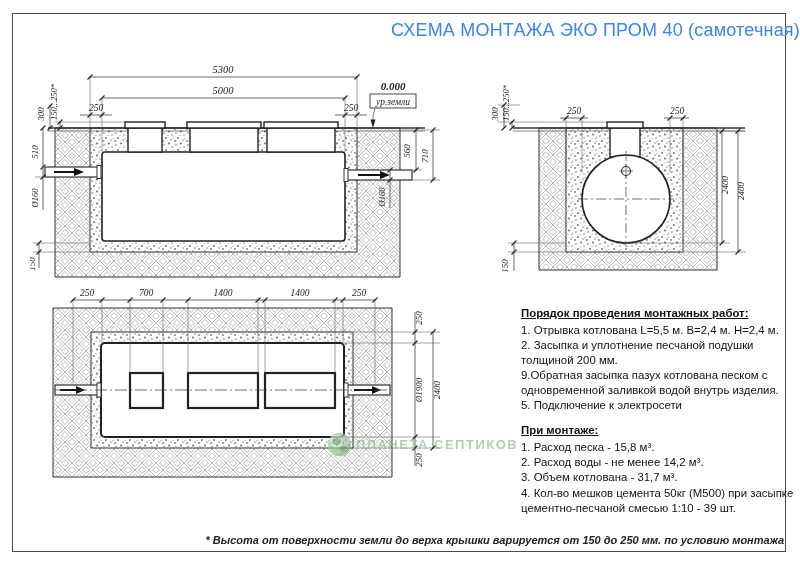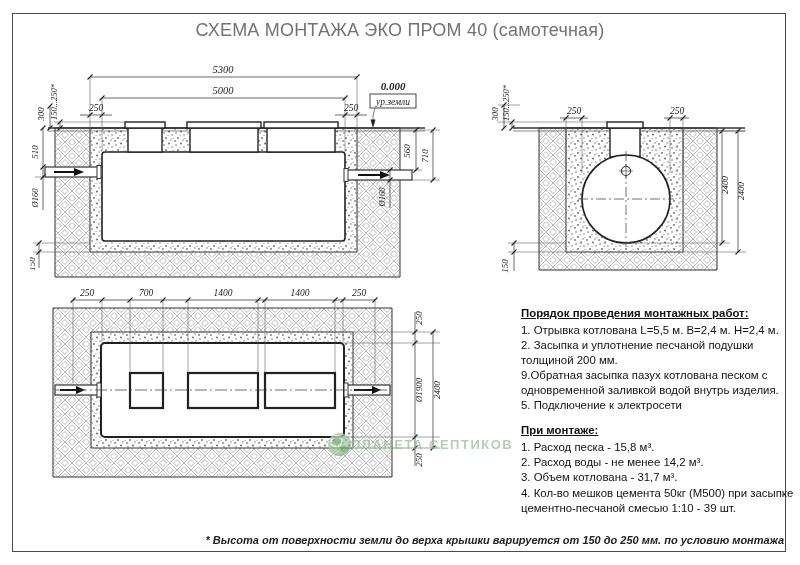--- a/index.html
+++ b/index.html
@@ -5,22 +5,22 @@
   html,body{margin:0;padding:0;}
   body{
     width:800px;height:565px;position:relative;background:#ffffff;
     font-family:"Liberation Sans",sans-serif;color:#1a1a1a;overflow:hidden;
   }
   .frame{
     position:absolute;left:12px;top:13px;width:774px;height:539px;
     border:1.5px solid #4a4a4a;box-sizing:border-box;
   }
   .title{
-    position:absolute;left:0;top:20px;width:100%;text-align:center;
-    font-size:18px;letter-spacing:.2px;color:#737373;
+    position:absolute;left:0;top:20px;width:100%;text-align:right;
+    font-size:18px;letter-spacing:.2px;color:#3b82f6;
   }
   svg{position:absolute;}
   #svg-side{left:30px;top:58px;}
   #svg-end{left:490px;top:85px;}
   #svg-plan{left:30px;top:288px;}
   .dimtxt{
     font-family:"Liberation Serif",serif;font-style:italic;
     fill:#1c1c1c;
   }
   .txtblock{
@@ -28,21 +28,21 @@
     font-size:11.4px;line-height:1.32;color:#111;
   }
   .txtblock .hd{font-weight:bold;text-decoration:underline;margin-bottom:2px;}
   .txtblock .sec2{margin-top:10px;}
   .footnote{
     position:absolute;right:16px;top:534px;width:760px;text-align:right;
     font-size:11px;font-style:italic;font-weight:bold;color:#222;
   }
   .watermark{
     position:absolute;left:328px;top:433px;display:flex;align-items:center;
-    opacity:.72;z-index:5;pointer-events:none;
+    gap:5px;opacity:.72;z-index:5;pointer-events:none;
   }
   .wm-globe{width:23px;height:23px;border-radius:50%;
     background:radial-gradient(circle at 35% 35%,#cfe4cf 0 30%,#9dc49d 31% 60%,#86b586 61% 100%);
     position:relative;flex:0 0 auto;}
   .wm-globe:before{content:"";position:absolute;left:4px;top:5px;width:9px;height:7px;
     background:#6fa56f;border-radius:60% 40% 50% 50%;}
   .wm-globe:after{content:"";position:absolute;right:3px;bottom:4px;width:8px;height:6px;
     background:#6fa56f;border-radius:40% 60% 50% 50%;}
   .wm-text{
     font-size:13px;font-weight:bold;letter-spacing:1.5px;color:#96bd96;

